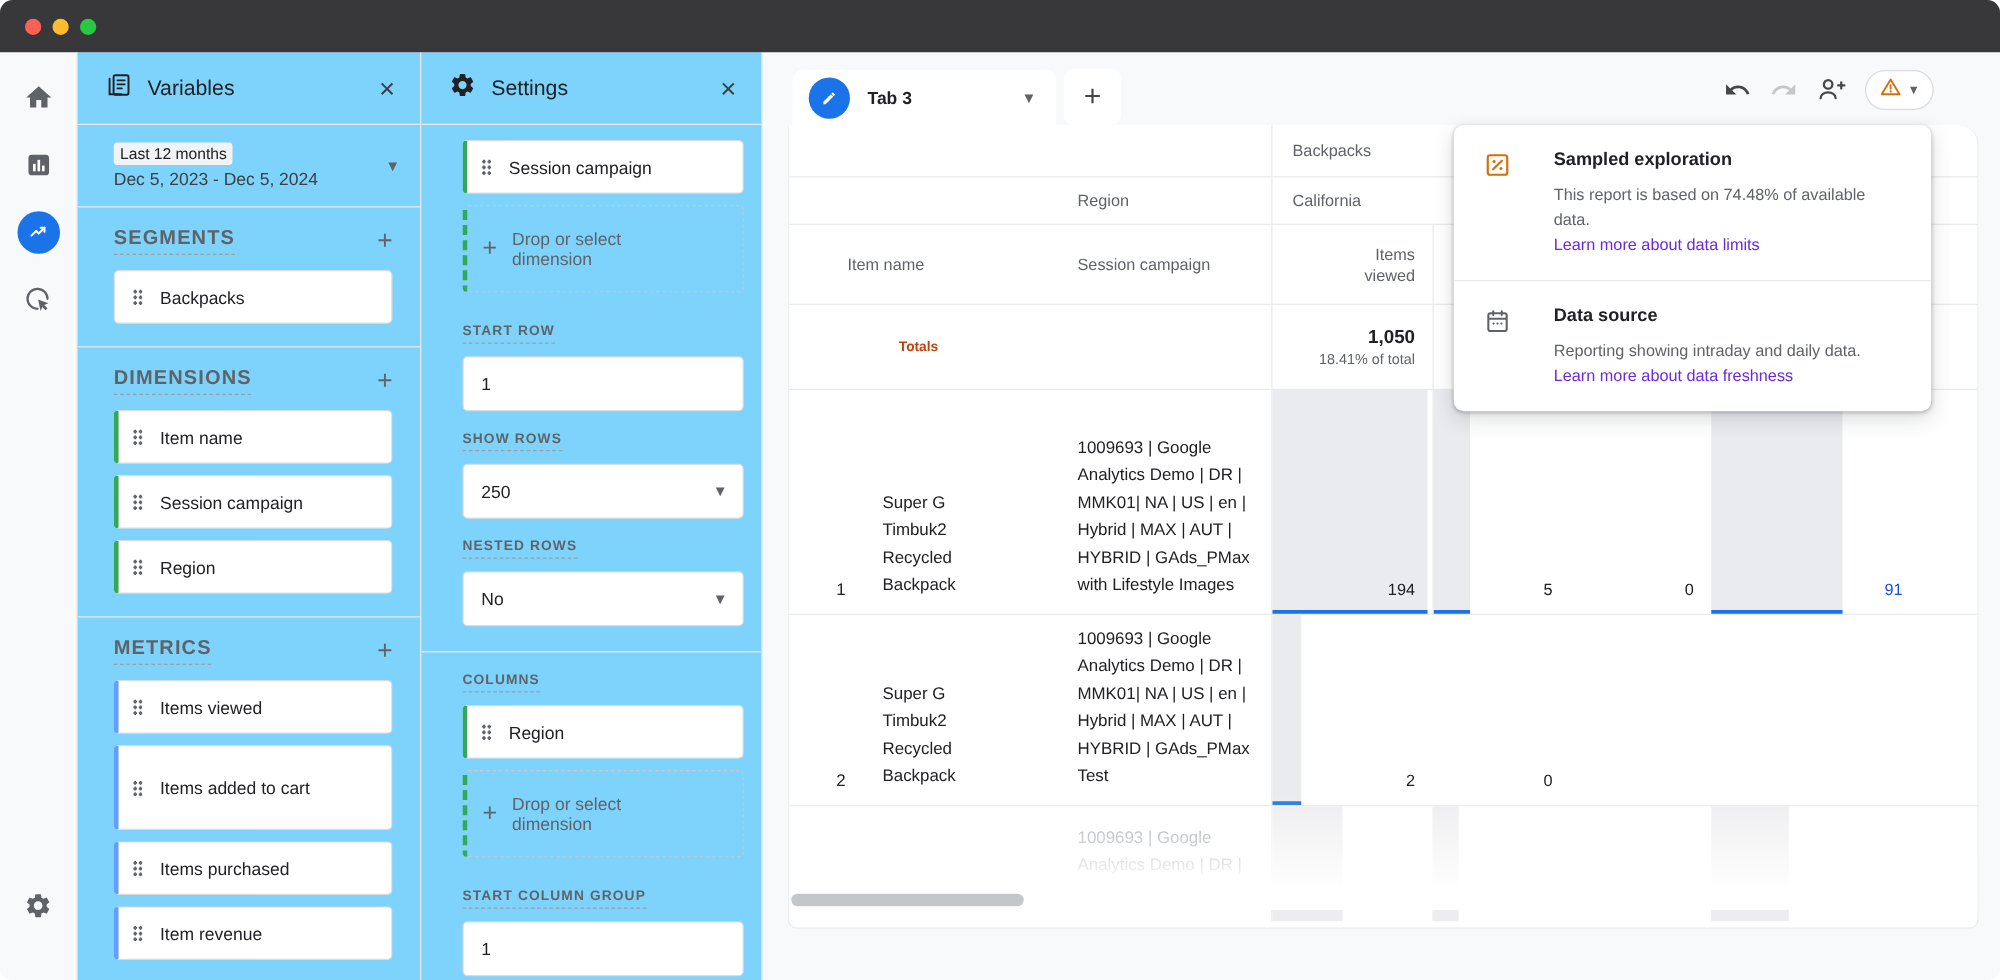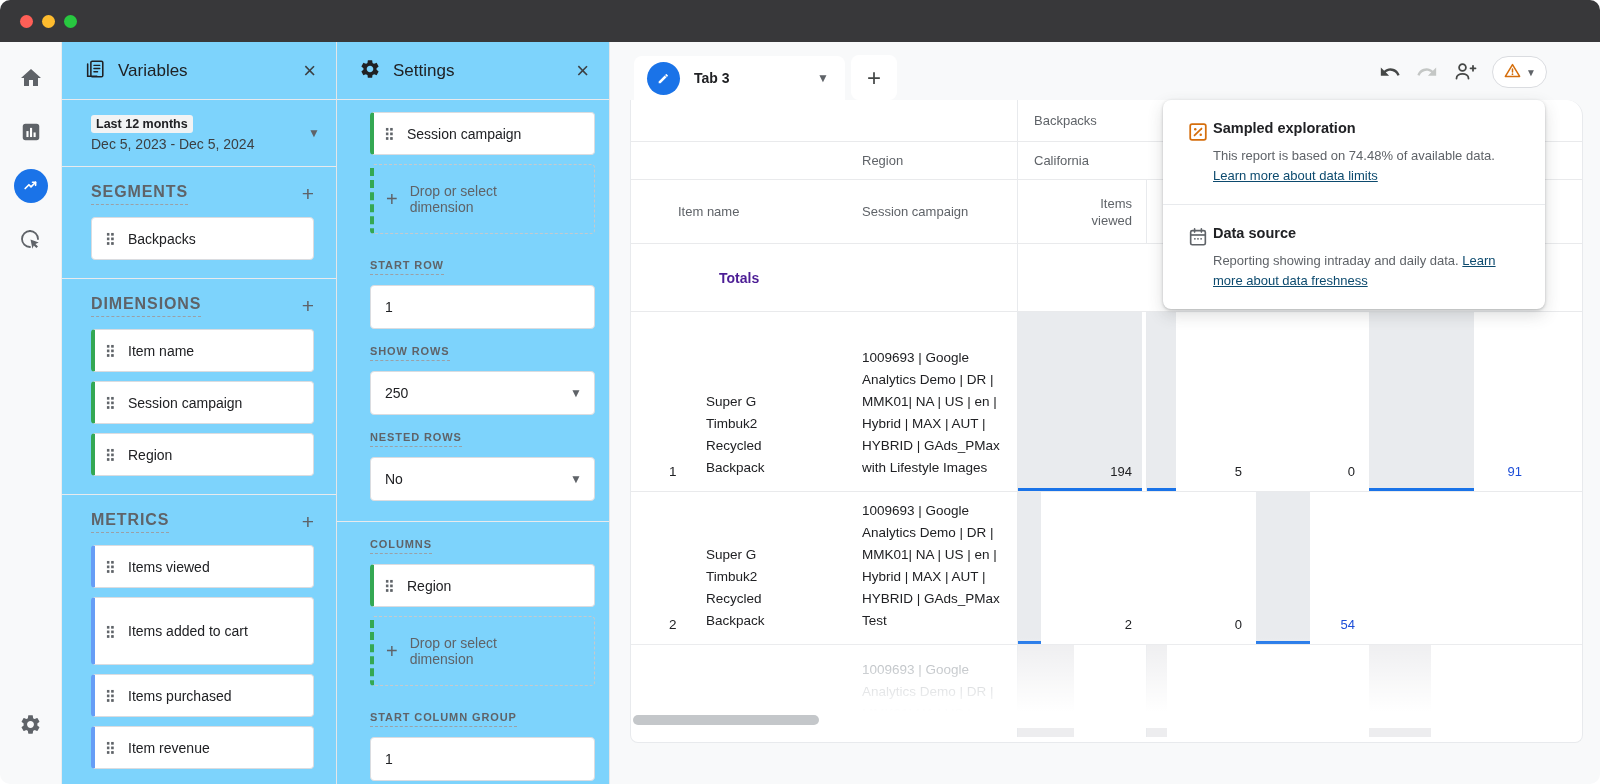--- a/index.html
+++ b/index.html
@@ -27,21 +27,21 @@
   .panel-head { height:58px; display:flex; align-items:center; padding:0 20px 0 22px; border-bottom:1px solid #e8eaed; flex:0 0 58px;}
   .panel-title { font-size:17px; color:#202124; margin-left:12px; }
   .panel-close { margin-left:auto; font-size:22px; color:#3c4043; cursor:pointer; line-height:1; }
   .panel-body { flex:1; overflow:hidden; }
 
   .vpad { padding:0 22px 0 29px; }
   .spad { padding:0 14px 0 33px; }
 
   .date-block { display:flex; align-items:center; padding:14px 16px 14px 29px; border-bottom:1px solid #e8eaed; cursor:pointer;}
   .date-texts { flex:1; }
-  .date-preset { display:inline-block; font-size:12.5px; font-weight:bold; color:#202124; background:#f1f3f4; padding:2px 5px; border-radius:3px; }
+  .date-preset { display:inline-block; font-size:12.5px; font-weight:normal; color:#202124; background:#f1f3f4; padding:2px 5px; border-radius:3px; }
   .date-range { font-size:14px; color:#3c4043; margin-top:3px; }
   .caret { color:#5f6368; font-size:12px; }
 
   .section { padding-top:16px; padding-bottom:18px; border-bottom:1px solid #e8eaed; }
   .section.last { border-bottom:none; }
   .sec-head { display:flex; align-items:center; justify-content:space-between; margin-bottom:12px; }
   .sec-label { font-size:16px; font-weight:bold; letter-spacing:.9px; color:#5f6368; border-bottom:1px dashed #9aa0a6; padding-bottom:3px; }
   .sec-plus { font-size:21px; color:#5f6368; font-weight:400; cursor:pointer; line-height:.8; }
 
   .chip { display:flex; align-items:center; gap:14px; min-height:43px; border:1px solid #dadce0; border-radius:4px; background:#fff; padding:8px 10px 8px 14px; font-size:14px; color:#202124; margin-bottom:9px; cursor:grab; }
@@ -80,46 +80,46 @@
   .r1 { height:180px; } .r2 { height:153px; } .r3 { height:82px; border-bottom:none; }
   .b3 { border-left:1px solid #e8eaed; }
   .hlab { font-size:13px; color:#5f6368; padding-left:16px; }
   .hval { font-size:13px; color:#5f6368; padding-left:16px; }
   .span37 { grid-column:3/8; }
   .th { font-size:13px; color:#5f6368; }
   .th-name { padding-left:47px; }
   .th-camp { padding-left:16px; }
   .th-metric { justify-content:flex-end; padding-right:14px; text-align:right; }
   .th-metric span { display:inline-block; max-width:64px; line-height:17px; }
-  .totals-label { font-size:14px; font-weight:bold; color:#4c1d95; padding-left:88px; }
+  .totals-label { font-size:11px; font-weight:bold; color:#c2410c; padding-left:88px; }
   .totals-val { display:flex; flex-direction:column; align-items:flex-end; justify-content:center; padding-right:14px; }
   .tv-num { font-size:15px; font-weight:bold; color:#202124; }
   .tv-share { font-size:11.5px; color:#5f6368; margin-top:4px; }
 
   .rowhead { display:flex; align-items:flex-end; padding:0 10px 12px 38px; }
   .rownum { font-size:13.5px; color:#202124; width:10px; flex:0 0 10px; }
   .iname { width:88px; margin-left:27px; font-size:13.5px; color:#202124; line-height:22px; }
   .campcell { display:flex; align-items:flex-end; padding:0 14px 12px 16px; }
   .camp { width:150px; font-size:13.5px; color:#202124; line-height:22px; }
   .mcell .bar { position:absolute; left:0; top:0; bottom:0; background:#e9ebee; border-bottom:3px solid #1a73e8; }
   .mcell .bar.nb { border-bottom:none; background:#ededef; }
   .mval { position:absolute; right:14px; bottom:12px; font-size:13px; color:#202124; z-index:1; }
   .m-gray .mval { color:#1d4ed8; }
   .camp.faded { color:#9aa0a6; }
   .rowfade { position:absolute; left:0; right:0; bottom:14px; height:92px; background:linear-gradient(to bottom, rgba(255,255,255,0), #ffffff 82%); pointer-events:none; z-index:4; }
   .hscroll { position:absolute; left:2px; bottom:17px; width:186px; height:10px; border-radius:5px; background:#c4c7ca; cursor:pointer; z-index:6; }
 
   
   .popover { position:absolute; left:553px; top:58px; width:382px; background:#fff; border-radius:8px; box-shadow:0 1px 3px rgba(60,64,67,.3), 0 6px 16px rgba(60,64,67,.18); z-index:40; }
-  .pop-section { display:flex; padding:20px 22px 18px 24px; gap:4px; }
+  .pop-section { display:flex; padding:20px 22px 18px 24px; gap:34px; }
   .pop-divider { height:1px; background:#e8eaed; }
   .pop-icon { flex:0 0 22px; padding-top:1px; }
   .pop-title { font-size:14.5px; font-weight:bold; color:#202124; margin-bottom:10px; }
   .pop-body { font-size:13px; color:#5f6368; line-height:20px; }
-  .pop-link { color:#0c4a6e; text-decoration:underline; cursor:pointer; }
+  .pop-link { color:#6d28d9; cursor:pointer; }
 </style>
 </head>
 <body>
 
 <div class="window">
 
   <div class="titlebar">
     <span class="tl red"></span>
     <span class="tl yellow"></span>
     <span class="tl green"></span>
@@ -367,20 +367,24 @@
             </div>
           <div class="cell flexc th th-metric">
               <span>Item revenue</span>
             </div>
           <div class="cell"></div>
         </div>
 
         <div class="trow h68">
           <div class="cell flexc totals-label">Totals</div>
           <div class="cell"></div>
+          <div class="cell totals-val b3">
+            <span class="tv-num">1,050</span>
+            <span class="tv-share">18.41% of total</span>
+          </div>
           <div class="cell b3"></div>
             <div class="cell"></div>
             <div class="cell"></div>
             <div class="cell"></div>
         </div>
 
         <div class="trow r1">
           <div class="cell rowhead">
             <span class="rownum">1</span>
             <span class="iname">Super G Timbuk2 Recycled Backpack</span>
@@ -413,24 +417,20 @@
           </div>
           <div class="cell campcell">
               <span class="camp">1009693 | Google Analytics Demo | DR | MMK01| NA | US | en | Hybrid | MAX | AUT | HYBRID | GAds_PMax Test</span>
             </div>
           <div class="cell mcell b3">
               <span class="bar" style="width: 18%;"></span>
               <span class="mval">2</span>
             </div>
           <div class="cell mcell">
               <span class="mval">0</span>
-            </div>
-          <div class="cell mcell m-gray">
-              <span class="bar" style="width: 48%;"></span>
-              <span class="mval">54</span>
             </div>
           <div class="cell"></div>
         </div>
 
         <div class="trow r3">
           <div class="cell"></div>
           <div class="cell campcell" style="align-items:flex-start;padding-top:14px;">
               <span class="camp faded">1009693 | Google Analytics Demo | DR | MMK01| NA | US | en</span>
             </div>
           <div class="cell mcell b3">

